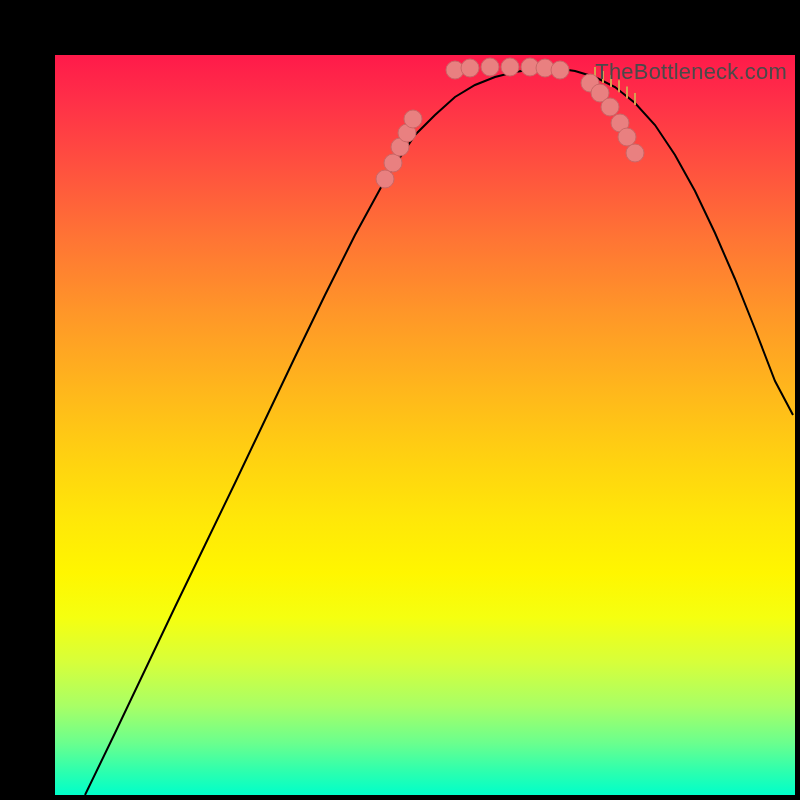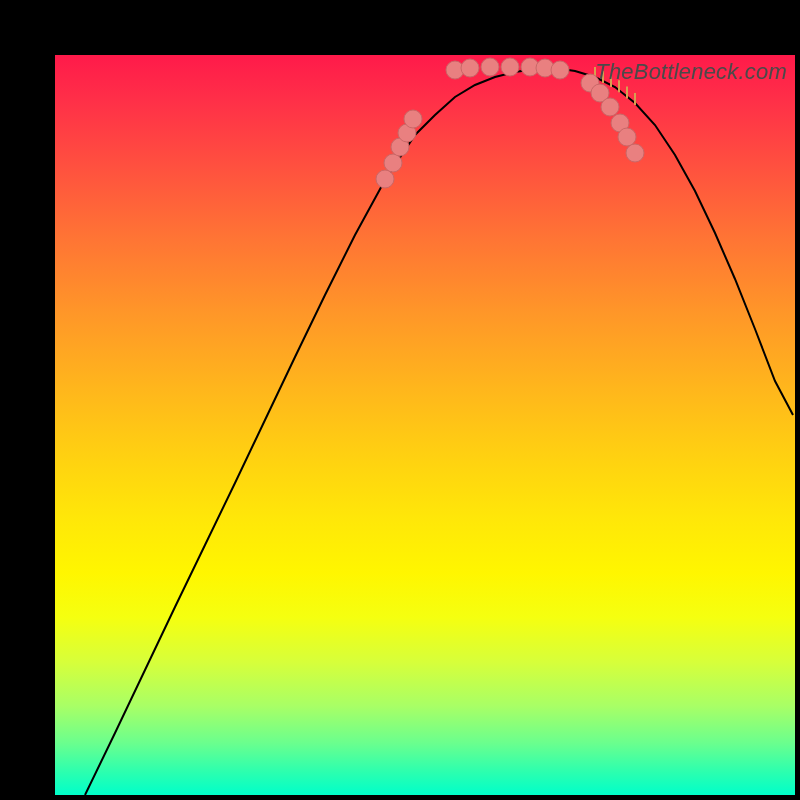--- a/index.html
+++ b/index.html
@@ -19,21 +19,20 @@
     height: 750px;
     background: #000;
   }
   .plot-area {
     position: absolute;
     left: 30px;
     top: 30px;
     width: 740px;
     height: 740px;
     overflow: hidden;
-    font-style: italic;
   }
   .gradient-bg {
     position: absolute;
     left: 0; top: 0; width: 100%; height: 100%;
     background: linear-gradient(to bottom,
       #ff1a4a 0%,
       #ff2f48 6%,
       #ff503f 15%,
       #ff7534 25%,
       #ff9728 35%,

